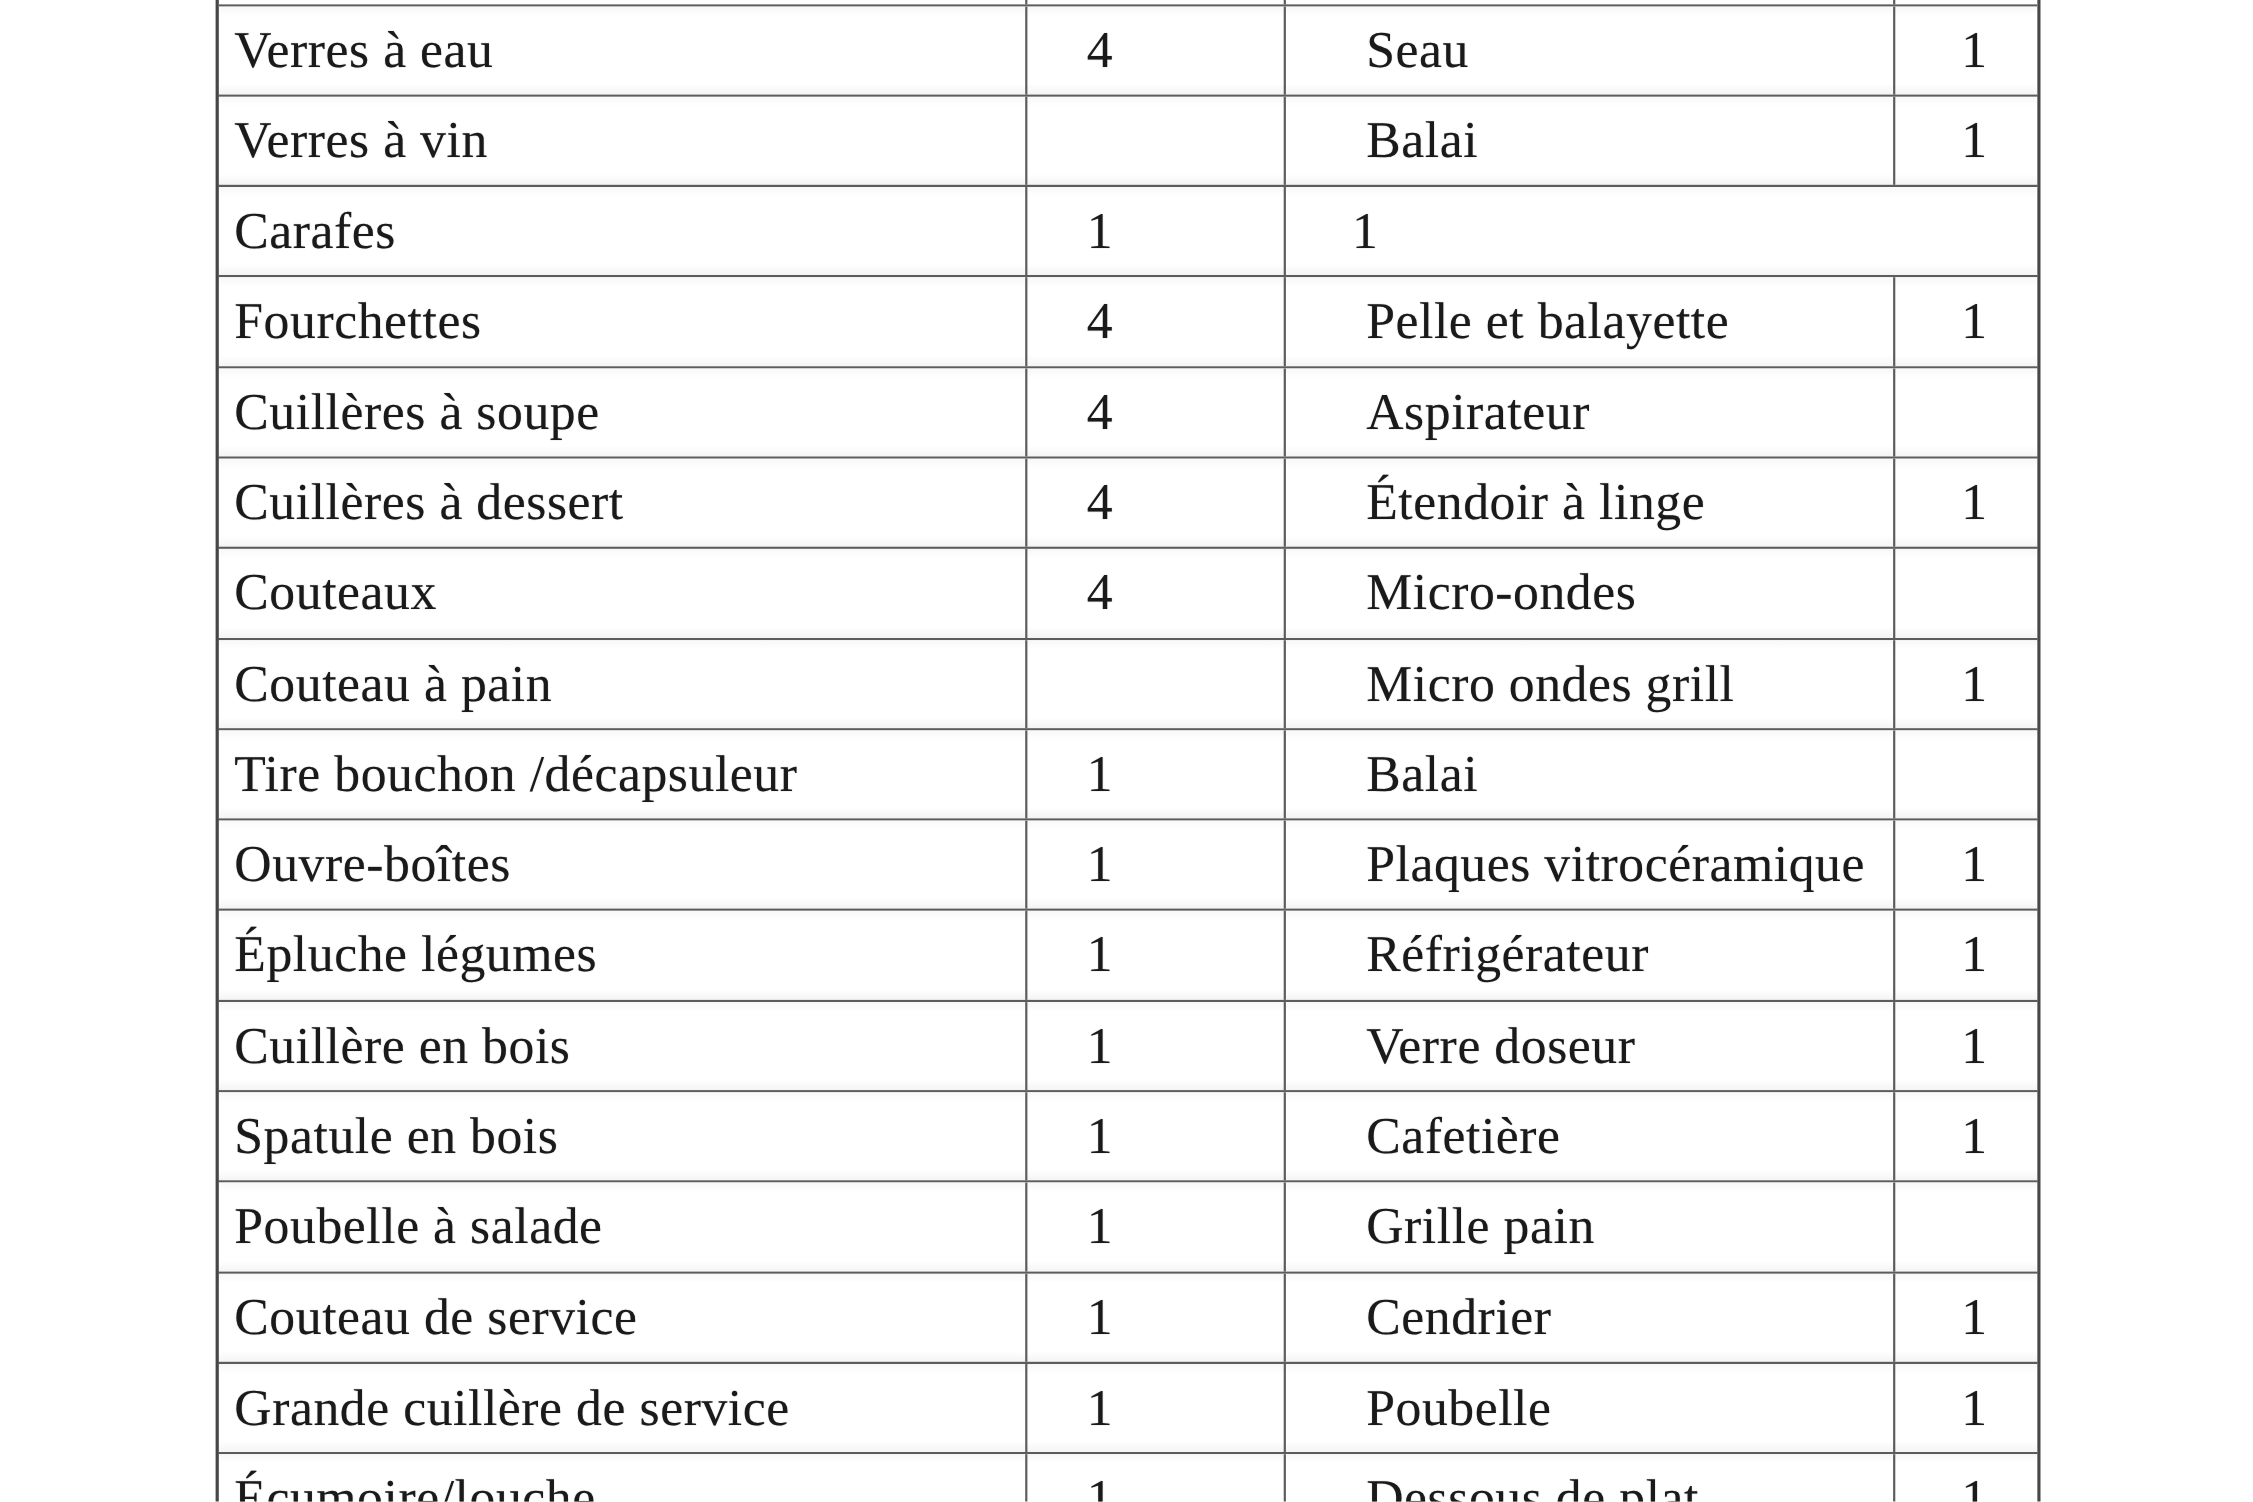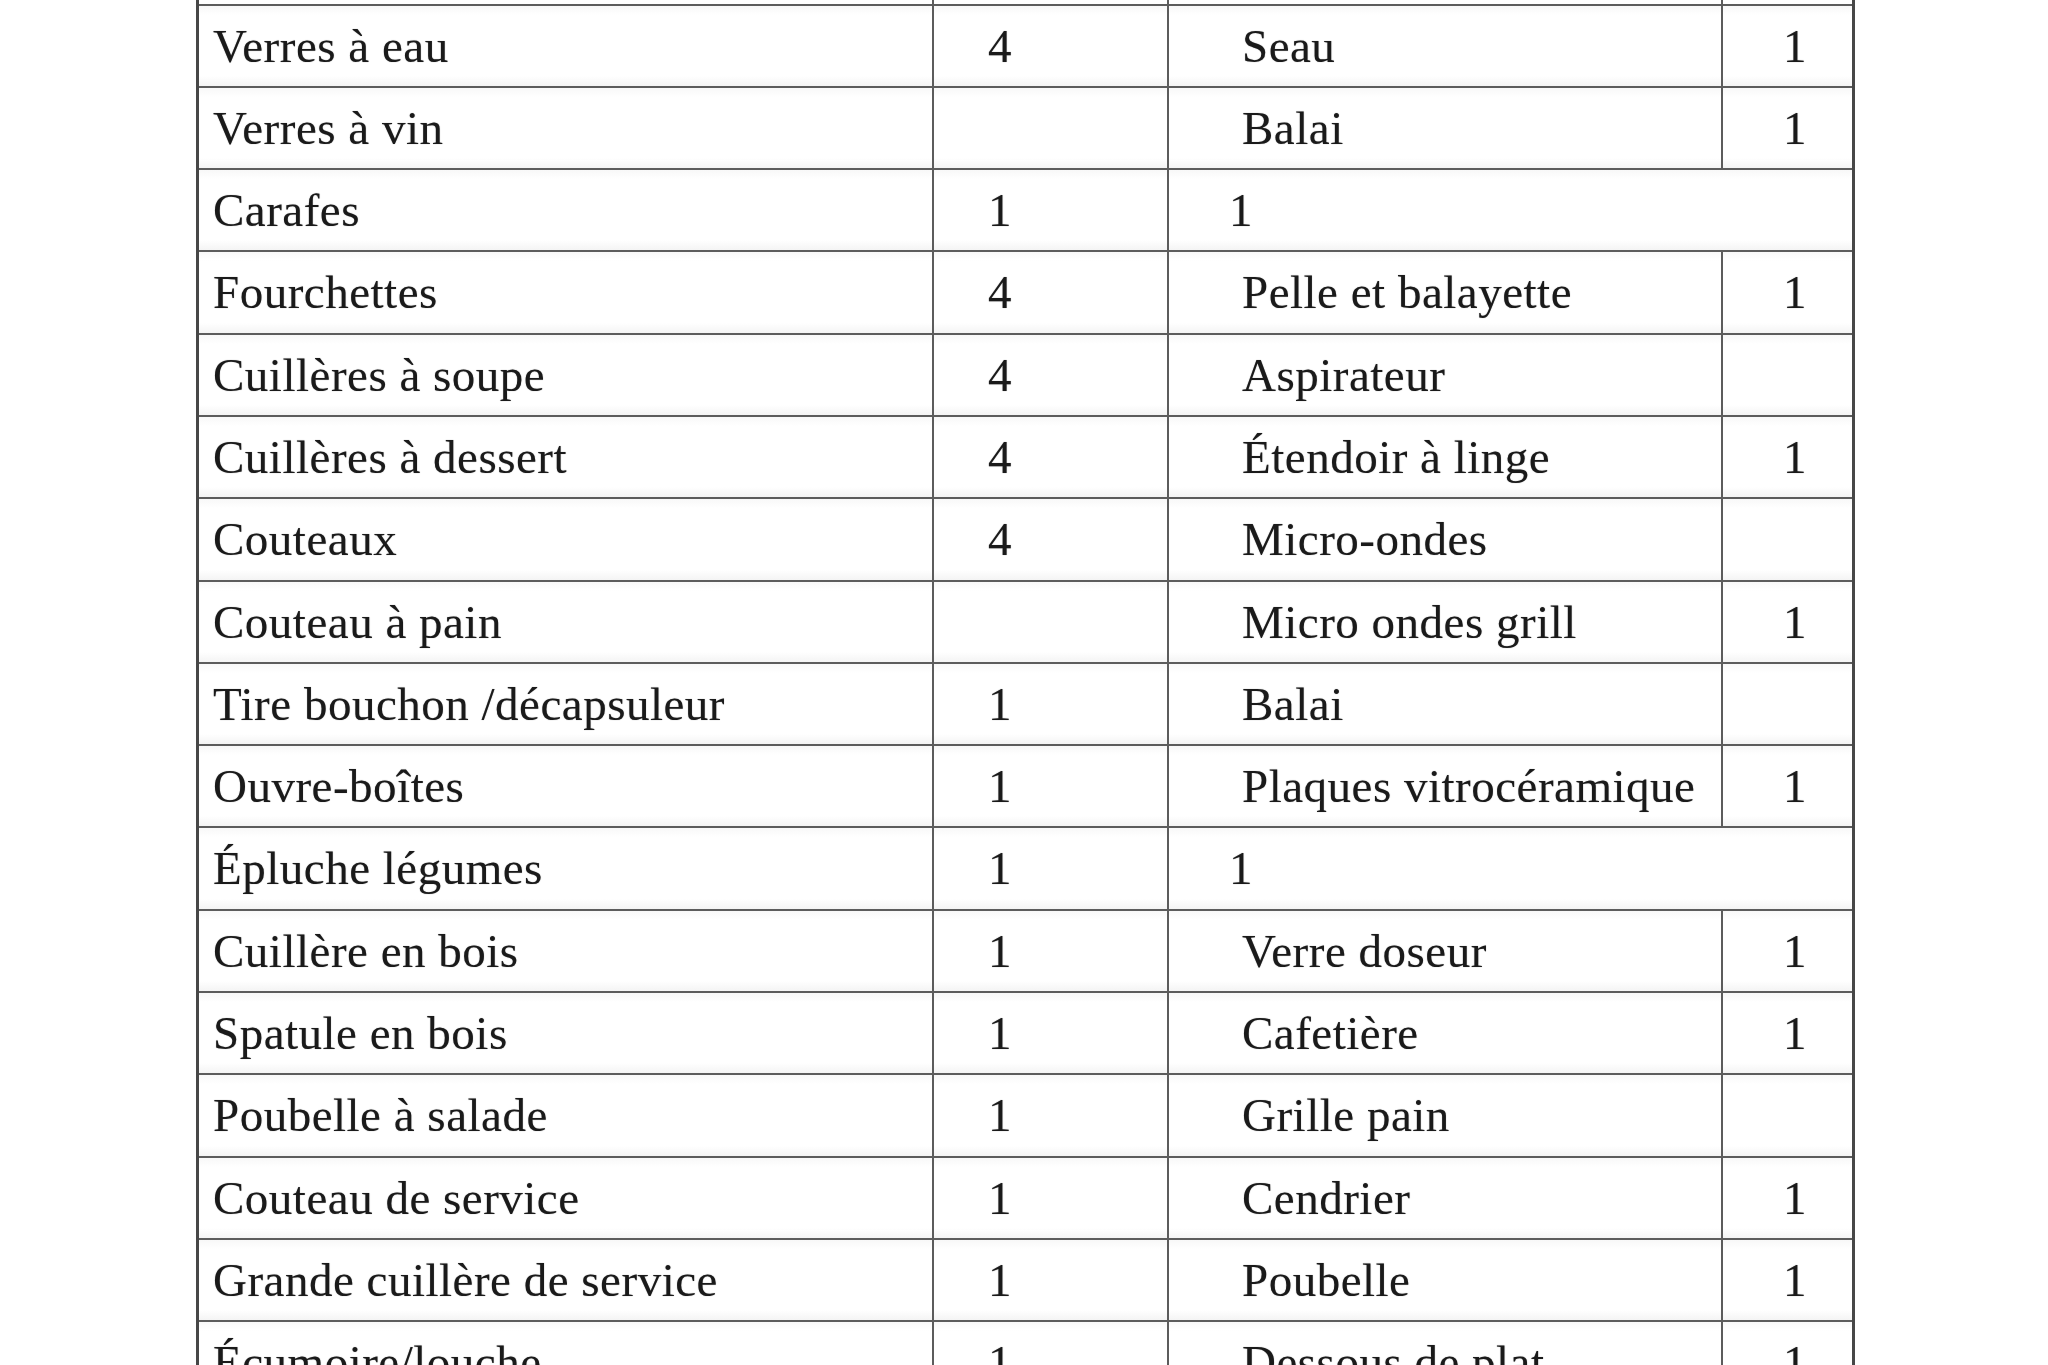--- a/index.html
+++ b/index.html
@@ -131,20 +131,21 @@
   <div class="trow">
     <div class="cell c-item-left">Ouvre-boîtes</div>
     <div class="cell c-qty-left">1</div>
     <div class="cell c-item-right">Plaques vitrocéramique</div>
     <div class="cell c-qty-right">1</div>
   </div>
 
   <div class="trow">
     <div class="cell c-item-left">Épluche légumes</div>
     <div class="cell c-qty-left">1</div>
+    <div class="cell c-item-right">Réfrigérateur</div>
     <div class="cell c-qty-right">1</div>
   </div>
 
   <div class="trow">
     <div class="cell c-item-left">Cuillère en bois</div>
     <div class="cell c-qty-left">1</div>
     <div class="cell c-item-right">Verre doseur</div>
     <div class="cell c-qty-right">1</div>
   </div>
 

